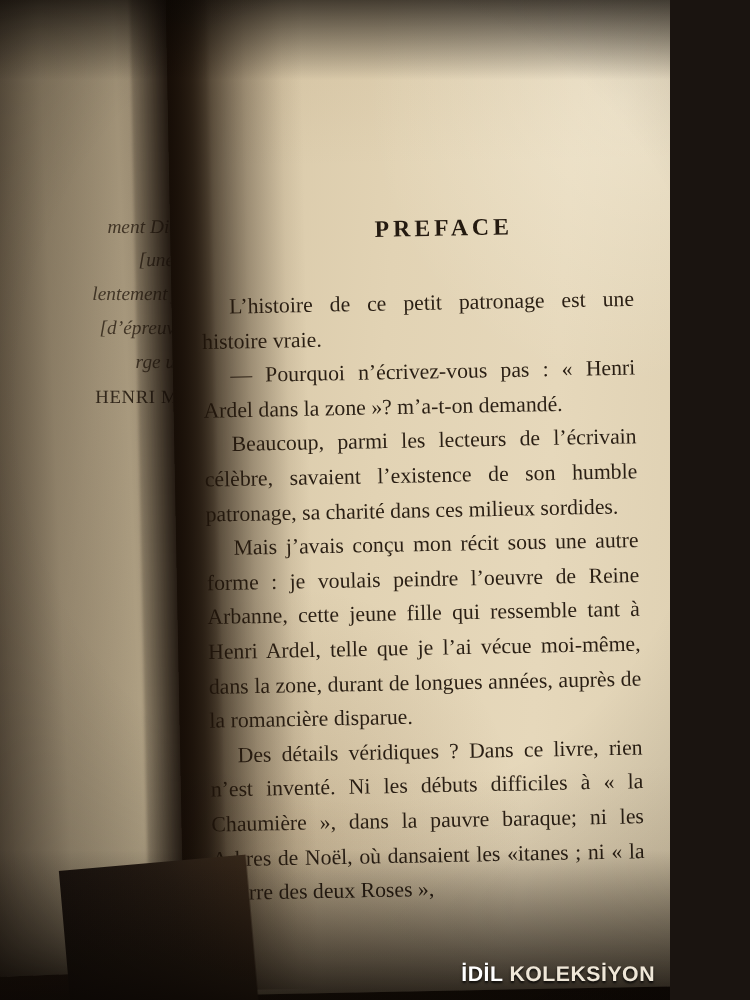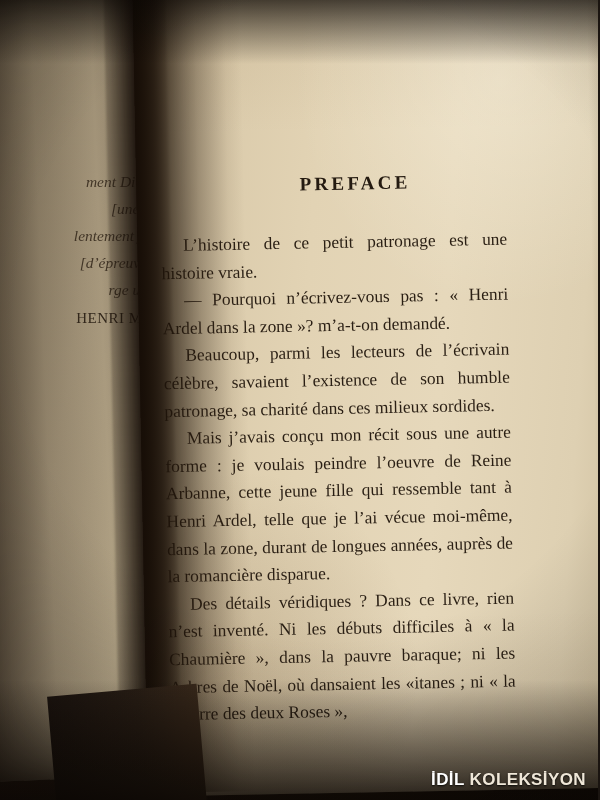--- a/index.html
+++ b/index.html
@@ -2,21 +2,21 @@
 <html><head>
 <meta charset="utf-8">
 <style>
   html, body {
     margin: 0;
     padding: 0;
     background: #1a1410;
   }
   #stage {
     position: relative;
-    width: 598px;
+    width: 536px;
     height: 800px;
     overflow: hidden;
     background: #8b5cf6;
     font-family: "Liberation Serif", serif;
   }
 
   
   .bg-dark {
     position: absolute;
     inset: 0;

